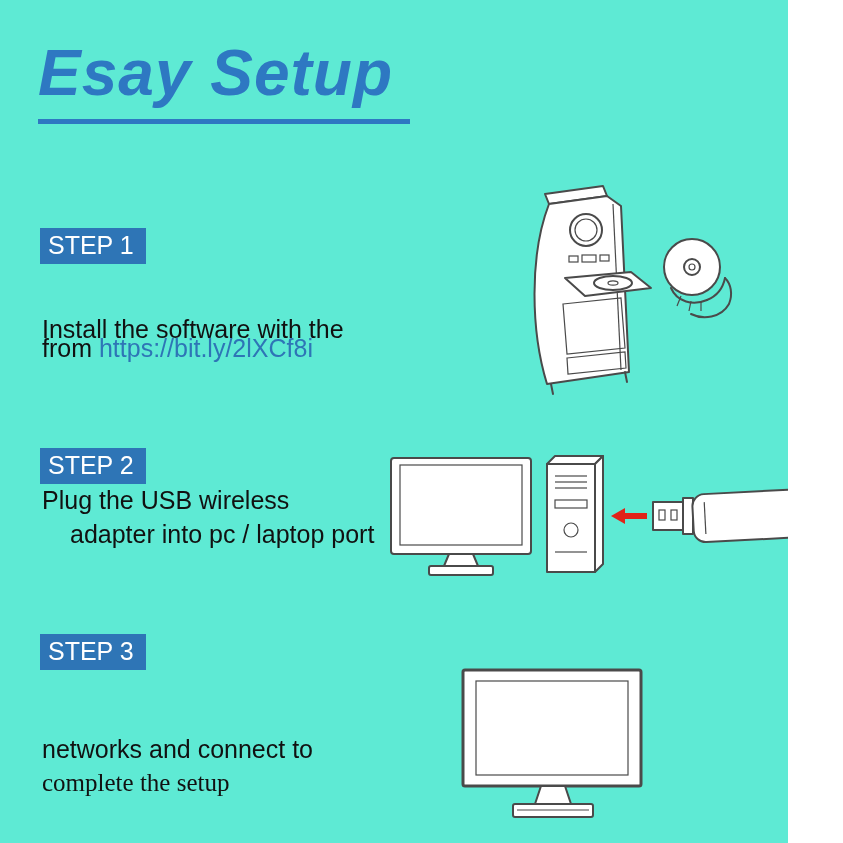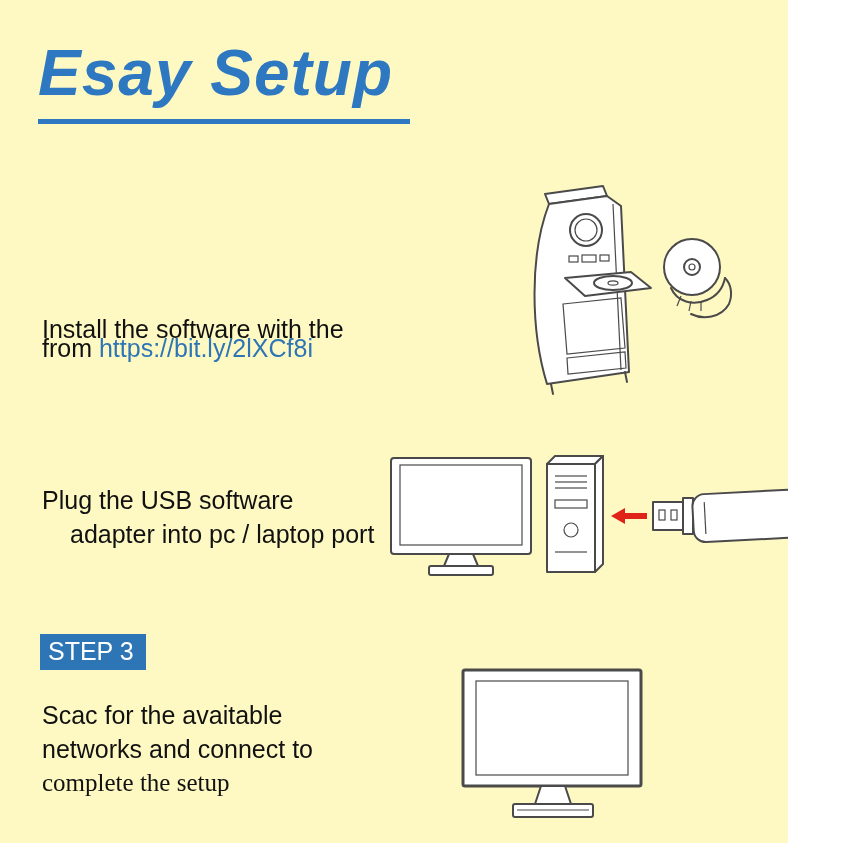--- a/index.html
+++ b/index.html
@@ -1,21 +1,21 @@
 <!DOCTYPE html>
 <html><head>
 <meta charset="utf-8">
 <style>
   * { margin: 0; padding: 0; box-sizing: border-box; }
   html, body { background: #ffffff; }
   .page {
     position: relative;
     width: 788px;
     height: 843px;
-    background: #fef9c3;
+    background: #5eead4;
     font-family: "Liberation Sans", sans-serif;
     overflow: hidden;
   }
   .title {
     position: absolute;
     left: 38px;
     top: 36px;
     font-size: 64px;
     font-weight: bold;
     font-style: italic;
@@ -61,20 +61,21 @@
   .thin { fill: none; stroke: #4a4a4a; stroke-width: 1.2; }
 </style>
 </head>
 <body>
 
 <div class="page">
 
   <div class="title">Esay Setup</div>
   <div class="title-underline"></div>
 
+  <div class="step-badge" style="top:228px;">STEP 1</div>
   <div class="step-text" style="top:276px;margin-top:36px;">Install the software with the</div>
   <div class="step-text" style="top:331px;text-align:right;"><span>from </span><span class="link">https://bit.ly/2lXCf8i</span></div>
 
   <div class="illus" style="left:445px; top:172px; width:300px; height:230px;">
     <svg width="300" height="230" viewBox="0 0 300 230">
 
       <polygon class="ln-w" points="100,22 158,14 162,24 104,32"></polygon>
 
       <path class="ln-w" d="M104,32 L162,24 L176,34 L184,200 L102,212 C86,160 84,84 104,32 Z"></path>
 
@@ -100,21 +101,22 @@
       <circle class="ln" cx="247" cy="95" r="8"></circle>
       <circle class="thin" cx="247" cy="95" r="3"></circle>
 
       <path class="ln" d="M226,116 C232,130 248,134 262,128"></path>
       <path class="ln" d="M262,128 C272,124 278,116 280,106"></path>
       <path class="thin" d="M236,124 L232,134 M246,129 L244,139 M256,129 L256,139"></path>
       <path class="ln" d="M280,106 C286,112 288,122 284,132 C276,146 258,148 246,142"></path>
     </svg>
   </div>
 
-  <div class="step-text" style="top:483px;">Plug the USB software</div>
+  <div class="step-badge" style="top:448px;">STEP 2</div>
+  <div class="step-text" style="top:483px;">Plug the USB wireless</div>
   <div class="step-text" style="top:517px;margin-left:28px;">adapter into pc / laptop port</div>
 
   <div class="illus" style="left:385px; top:452px; width:430px; height:135px;">
     <svg width="430" height="135" viewBox="0 0 430 135">
 
       <rect class="ln-w" x="6" y="6" width="140" height="96" rx="3"></rect>
       <rect class="thin" x="15" y="13" width="122" height="80"></rect>
       <polygon class="ln-w" points="64,102 88,102 93,114 59,114"></polygon>
       <rect class="ln-w" x="44" y="114" width="64" height="9" rx="2"></rect>
 
@@ -138,21 +140,20 @@
       <rect class="ln-w" x="298" y="46" width="10" height="36"></rect>
 
       <g transform="rotate(-3 360 64)">
         <rect class="ln-w" x="308" y="40" width="116" height="48" rx="12"></rect>
         <line class="thin" x1="320" y1="48" x2="320" y2="80"></line>
       </g>
     </svg>
   </div>
 
   <div class="step-badge" style="top:634px;">STEP 3</div>
-  <div class="step-text" style="top:698px;">Scac for the avaitable</div>
   <div class="step-text" style="top:732px;">networks and connect to</div>
   <div class="step-text" style="top:766px;font-family:Liberation Serif, serif;">complete the setup</div>
 
   <div class="illus" style="left:455px; top:662px; width:200px; height:165px;">
     <svg width="200" height="165" viewBox="0 0 200 165">
       <rect class="ln-w" x="8" y="8" width="178" height="116" rx="2" style="stroke-width:3"></rect>
       <rect class="thin" x="21" y="19" width="152" height="94"></rect>
       <polygon class="ln-w" points="86,124 110,124 116,142 80,142"></polygon>
       <rect class="ln-w" x="58" y="142" width="80" height="13" rx="2"></rect>
       <line class="thin" x1="62" y1="148" x2="134" y2="148"></line>

